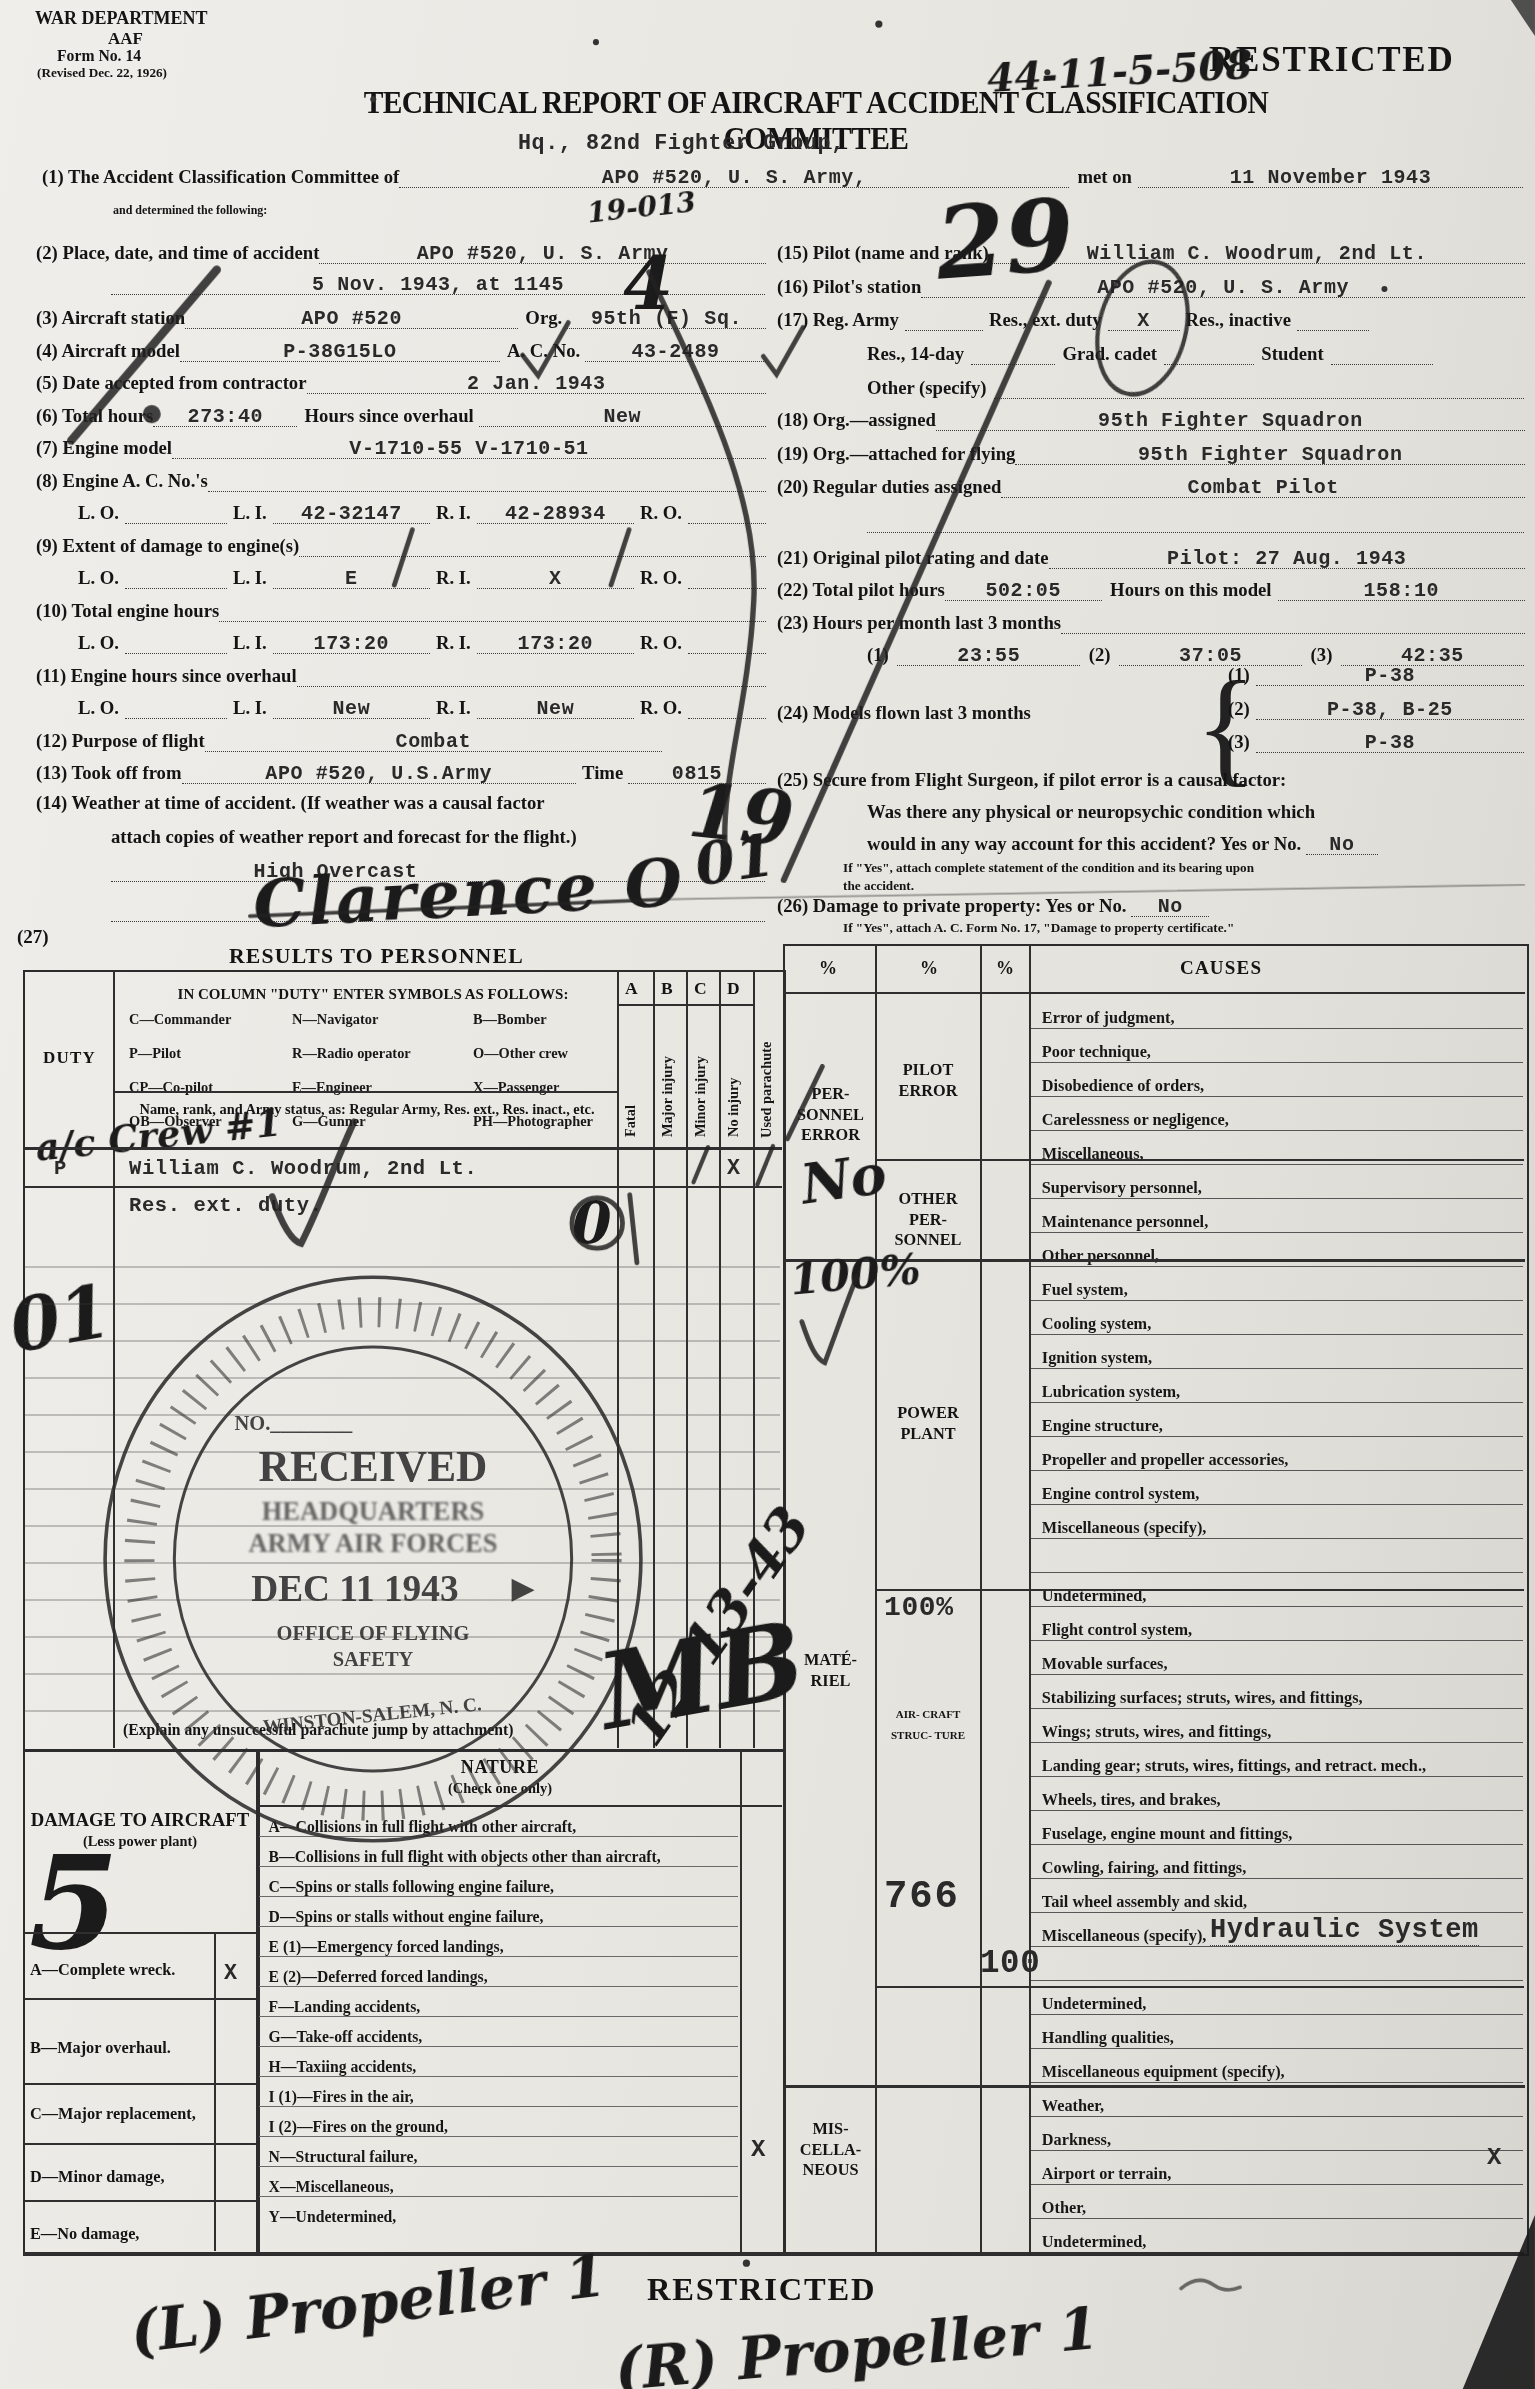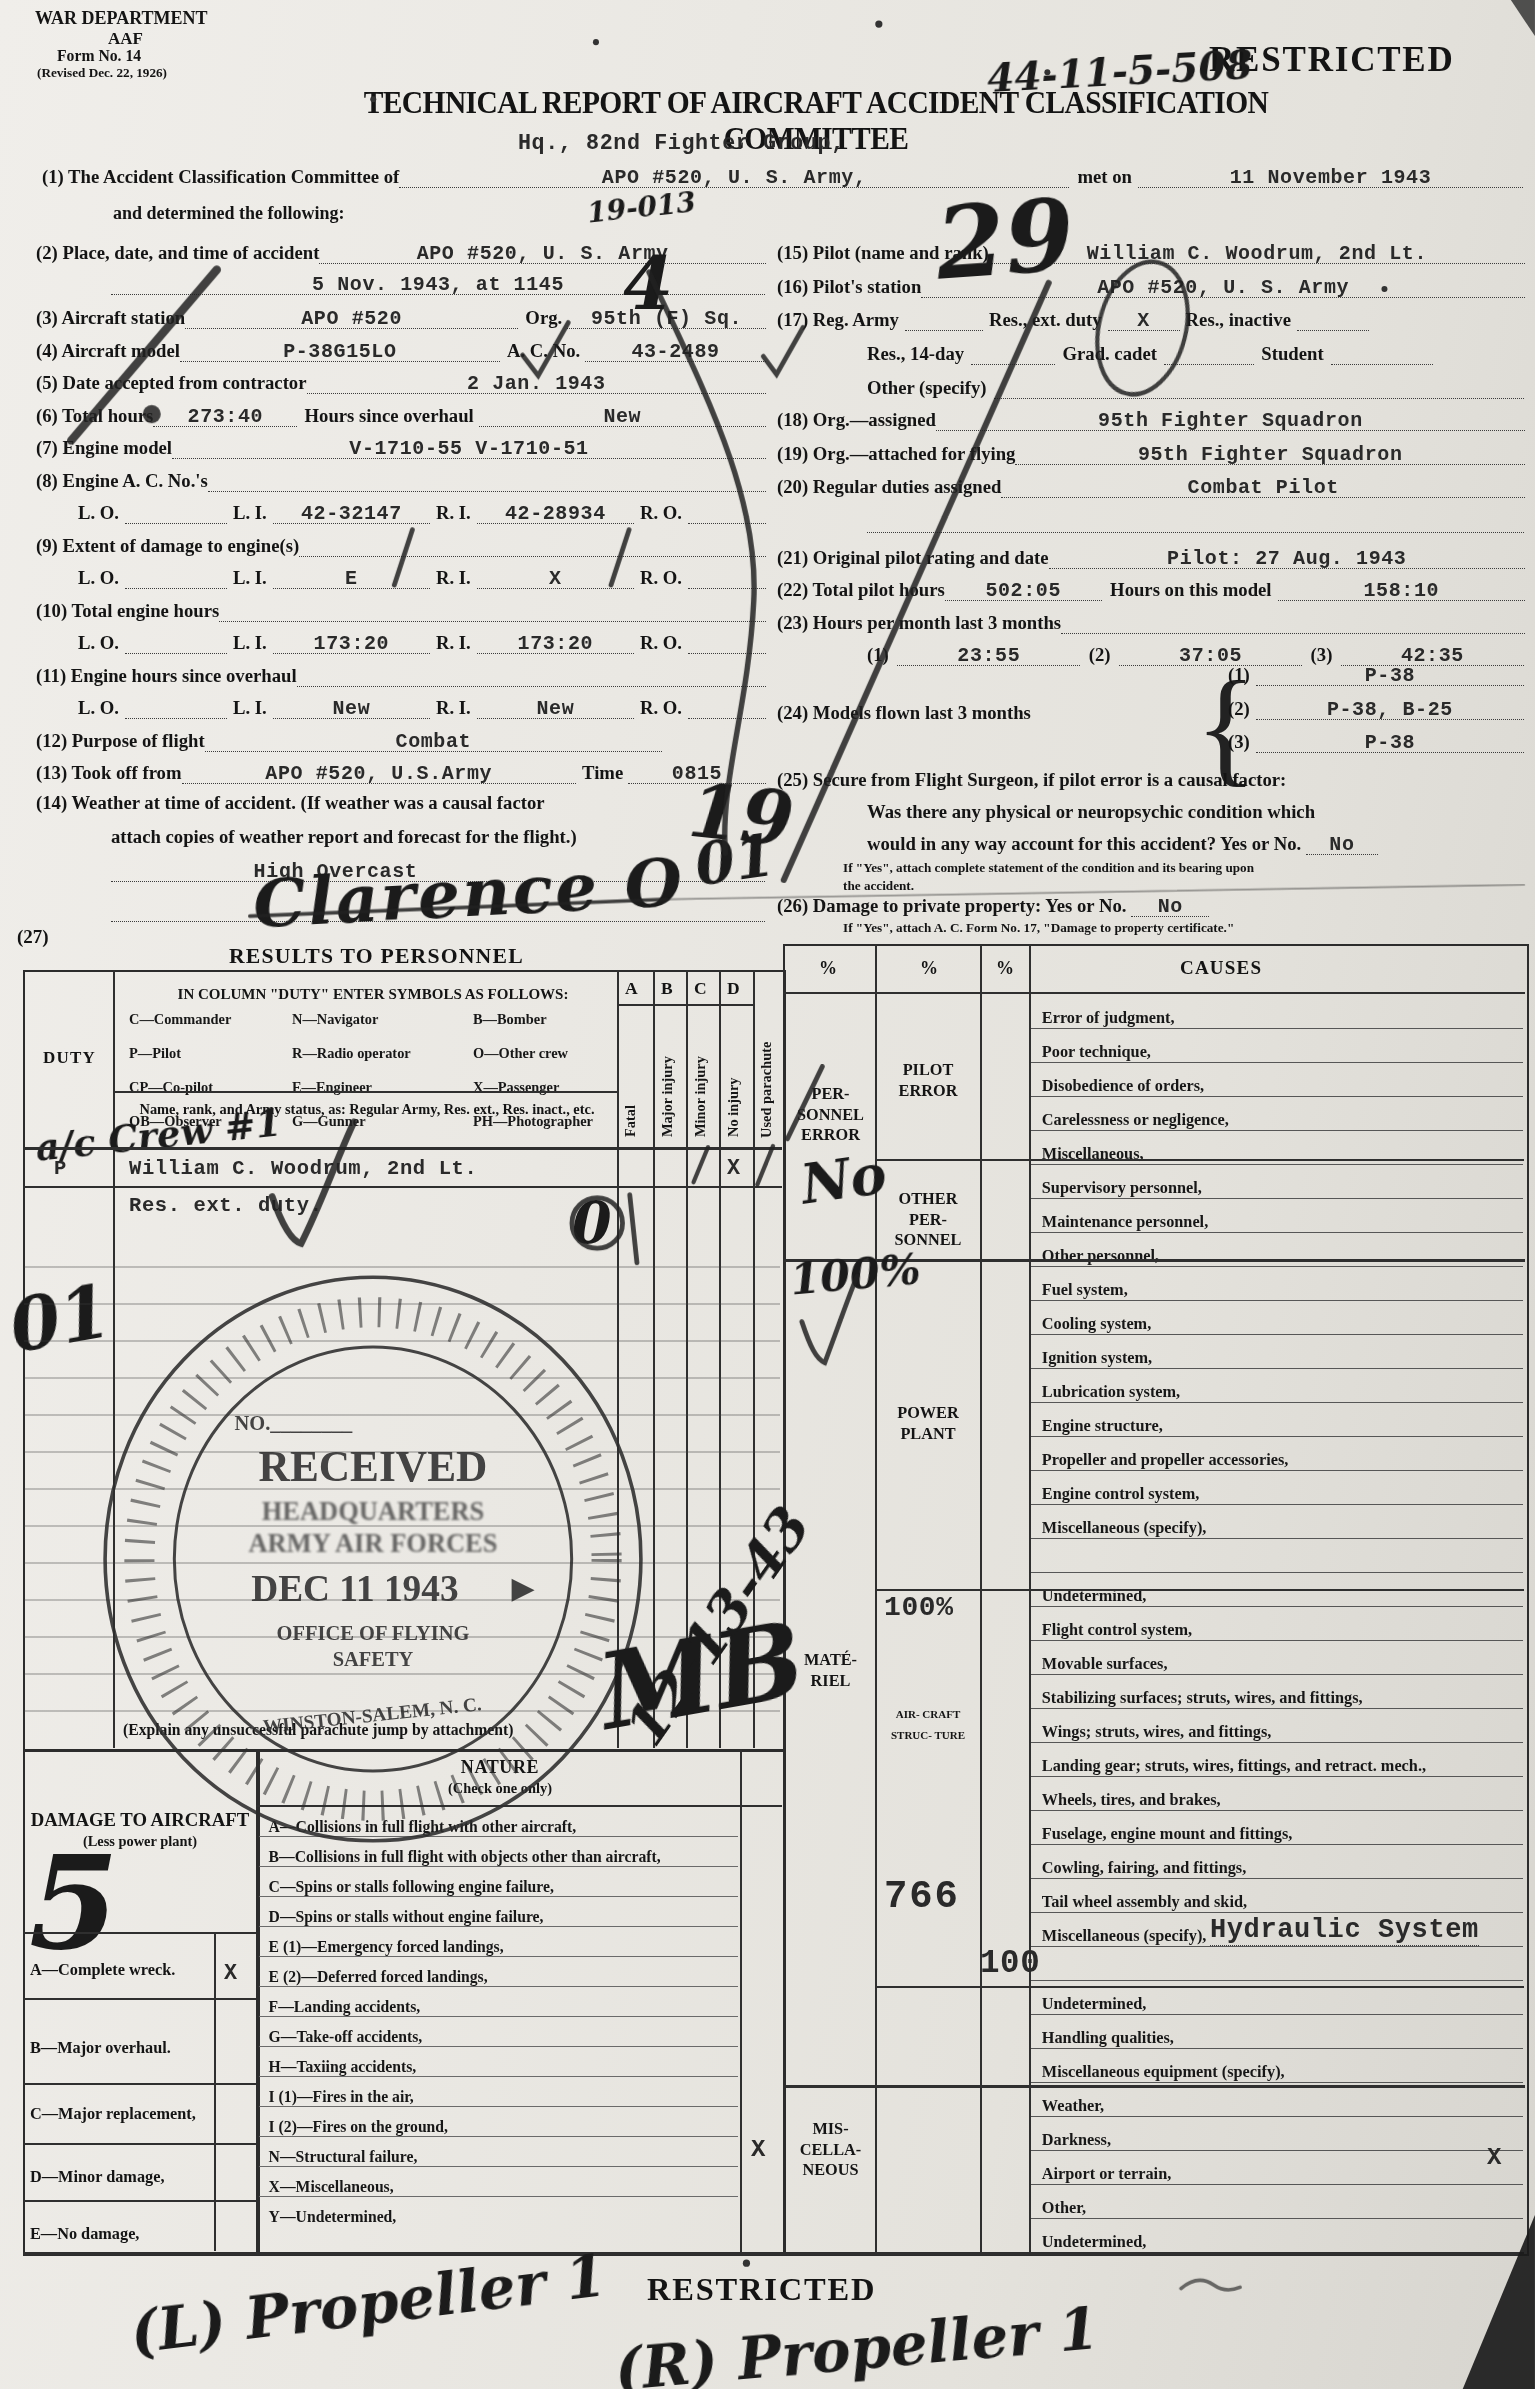--- a/index.html
+++ b/index.html
@@ -43,21 +43,21 @@
   <div class="line" style="left:42px;top:158px;width:1481px;height:30px;">
     <span class="lbl">(1)  The Accident Classification Committee of</span>
     <span class="fill">
         <span class="typed">APO #520, U. S. Army,</span>
       </span>
     <span class="lbl" style="margin-left:8.4px;">met on</span>
     <span class="fill" style="max-width:385px;margin-left:6px;">
         <span class="typed">11 November 1943</span>
       </span>
   </div>
-  <div class="ab lbl" style="left:113px;top:203px;font-size:18px;">and determined the following:</div>
+  <div class="ab lbl" style="left:113px;top:203px;font-size:12px;">and determined the following:</div>
   <div class="ab hw" style="left:587px;top:191px;font-size:28px;transform:rotate(-6deg);">19-013</div>
 
   <div class="line" style="left:36px;top:236px;width:730px;height:28px;">
     <span class="lbl">(2)  Place, date, and time of accident</span>
     <span class="fill">
         <span class="typed">APO #520, U. S. Army</span>
       </span>
   </div>
   <div class="line" style="left:111px;top:267px;width:654px;height:28px;">
     <span class="fill">

